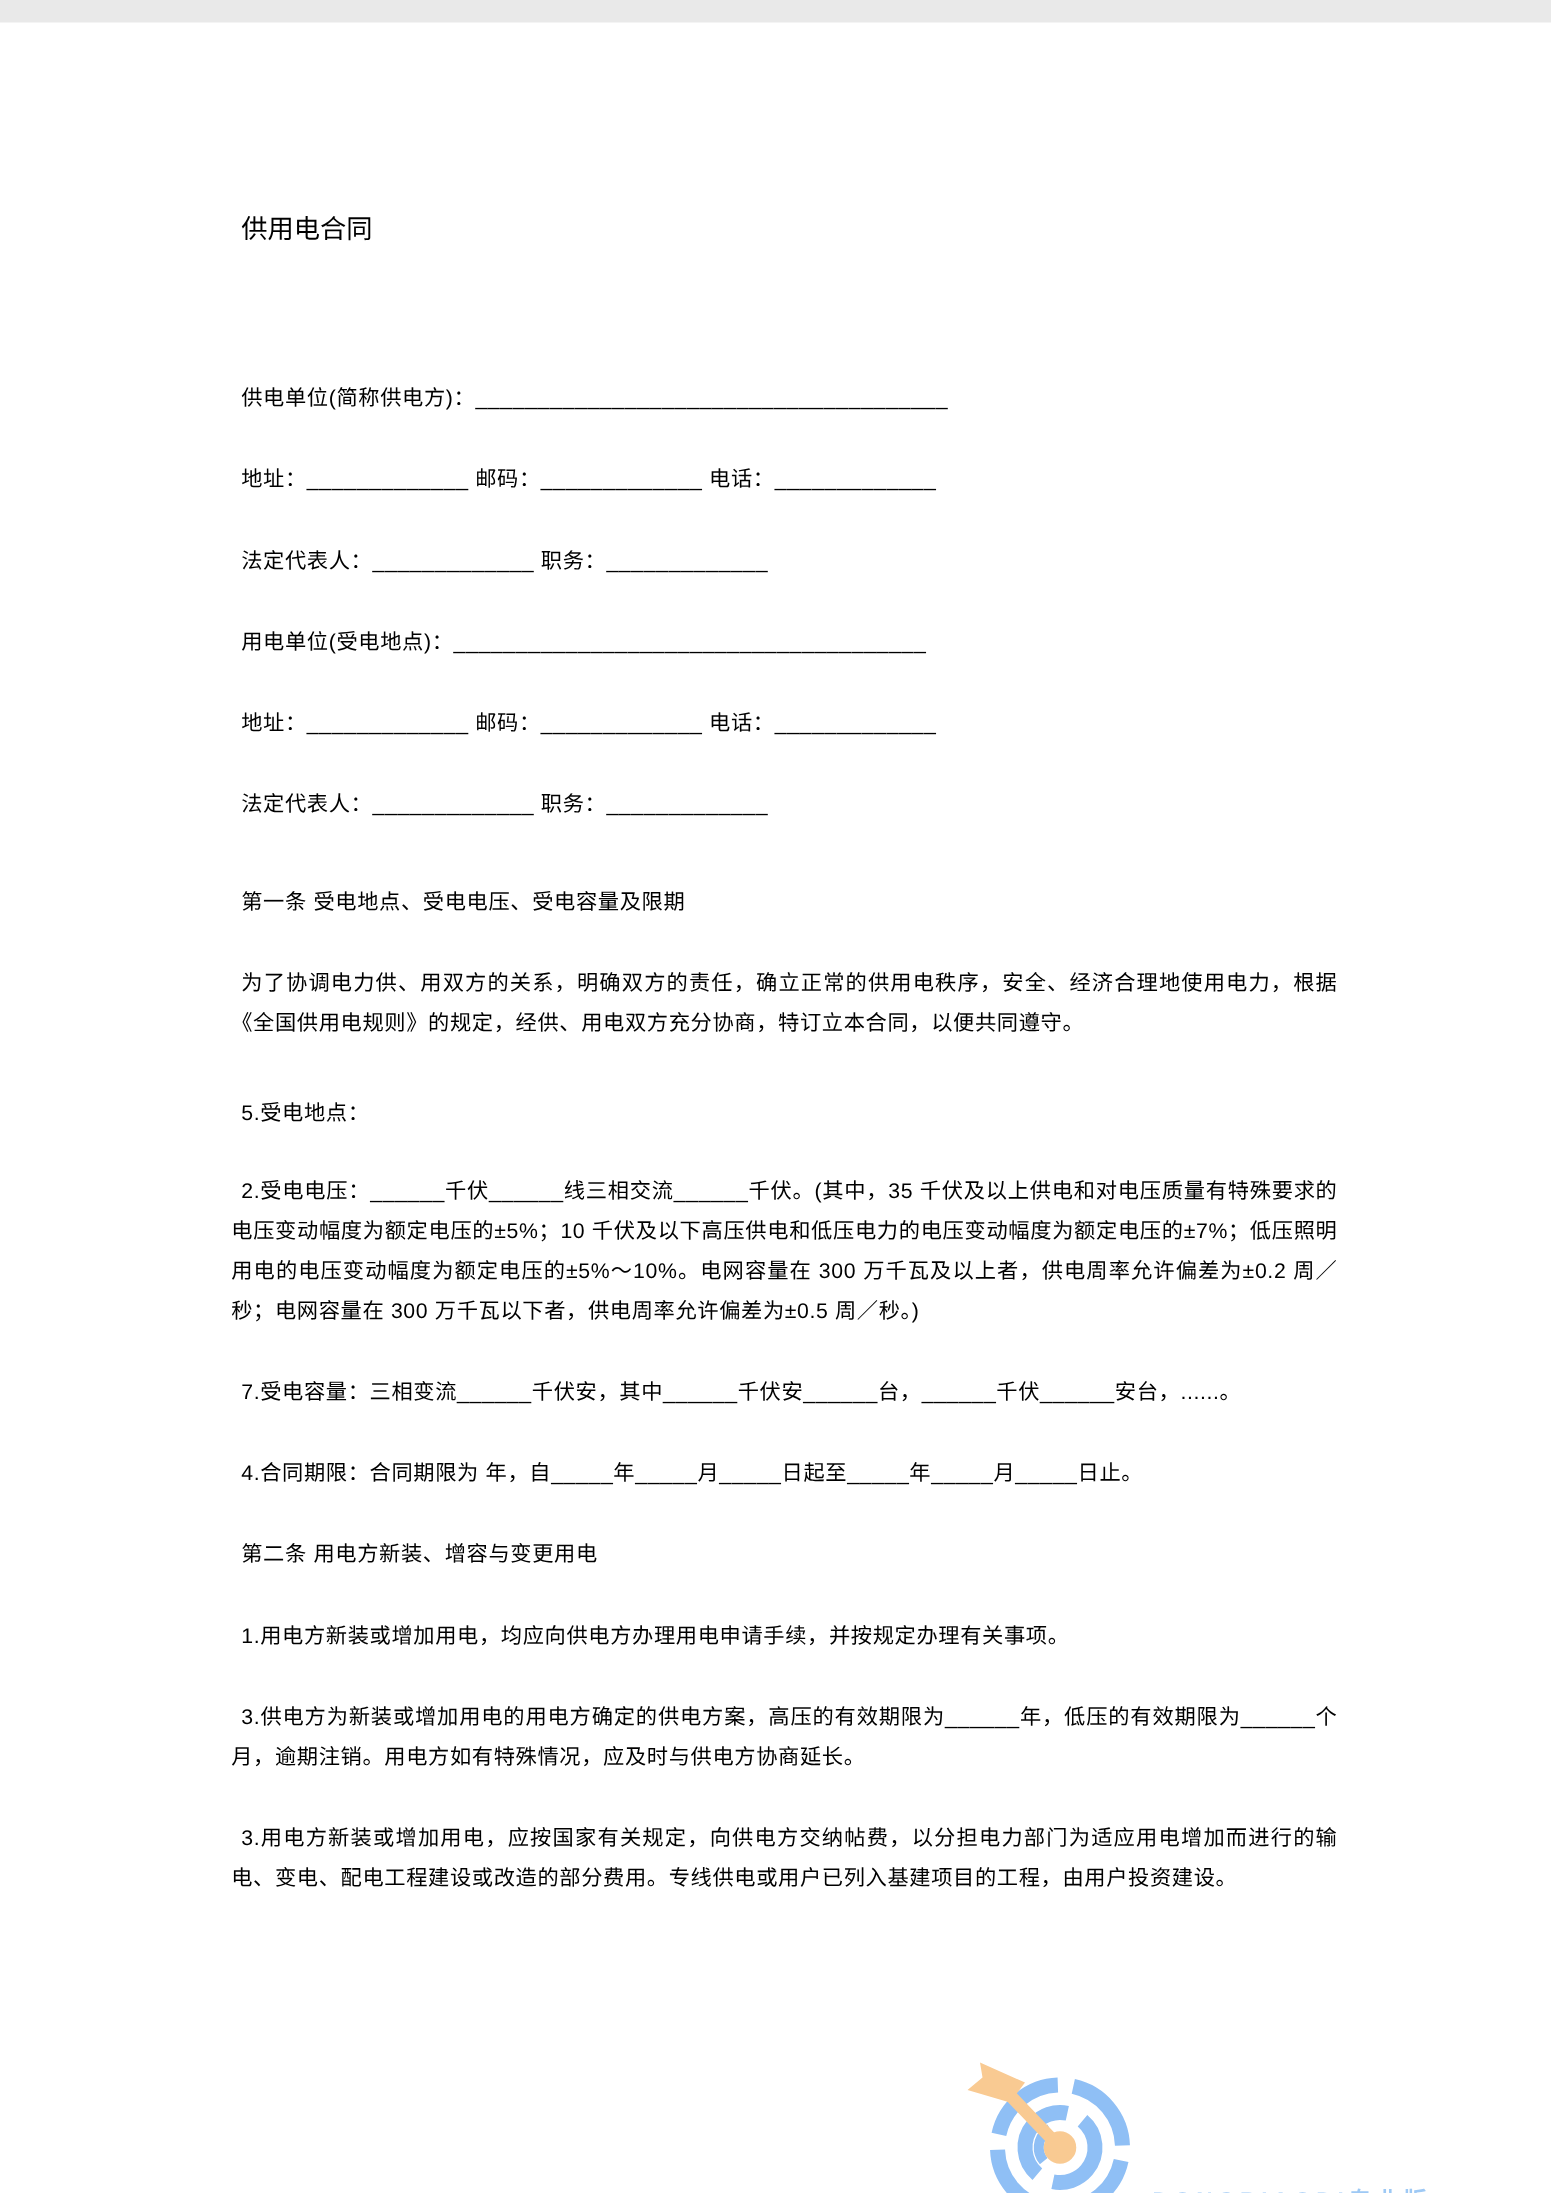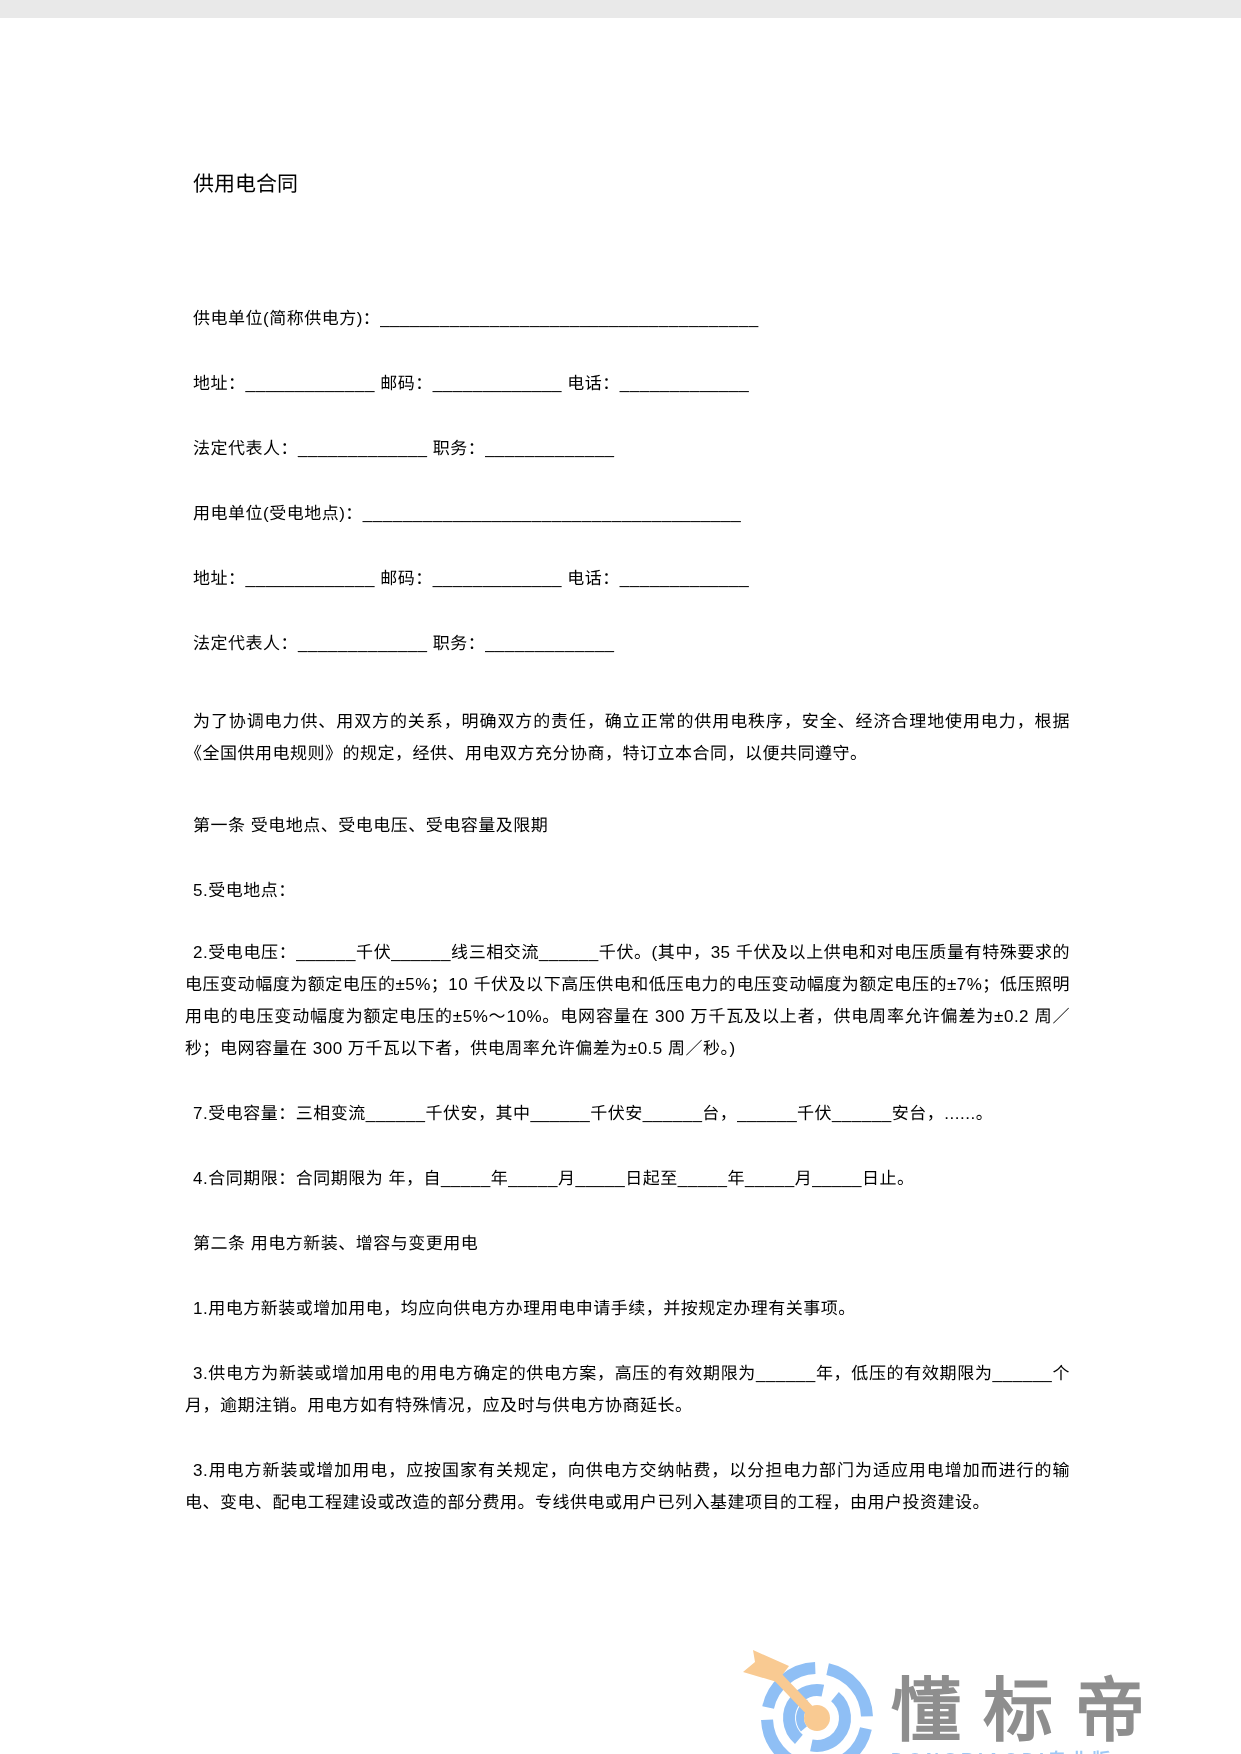--- a/index.html
+++ b/index.html
@@ -59,41 +59,40 @@
 
   <h1 class="doc-title">供用电合同</h1>
 
   <p class="block">供电单位(简称供电方)：______________________________________</p>
   <p class="block">地址：_____________ 邮码：_____________ 电话：_____________</p>
   <p class="block">法定代表人：_____________ 职务：_____________</p>
   <p class="block">用电单位(受电地点)：______________________________________</p>
   <p class="block">地址：_____________ 邮码：_____________ 电话：_____________</p>
   <p class="block gap-lg">法定代表人：_____________ 职务：_____________</p>
 
+  <p class="block heading">第一条 受电地点、受电电压、受电容量及限期</p>
+
   <p class="block gap-md">为了协调电力供、用双方的关系，明确双方的责任，确立正常的供用电秩序，安全、经济合理地使用电力，根据《全国供用电规则》的规定，经供、用电双方充分协商，特订立本合同，以便共同遵守。</p>
-
-  <p class="block heading">第一条 受电地点、受电电压、受电容量及限期</p>
   <p class="block gap-sm">5.受电地点：</p>
   <p class="block">2.受电电压：______千伏______线三相交流______千伏。(其中，35 千伏及以上供电和对电压质量有特殊要求的电压变动幅度为额定电压的±5%；10 千伏及以下高压供电和低压电力的电压变动幅度为额定电压的±7%；低压照明用电的电压变动幅度为额定电压的±5%～10%。电网容量在 300 万千瓦及以上者，供电周率允许偏差为±0.2 周／秒；电网容量在 300 万千瓦以下者，供电周率允许偏差为±0.5 周／秒。)</p>
   <p class="block">7.受电容量：三相变流______千伏安，其中______千伏安______台，______千伏______安台，......。</p>
   <p class="block">4.合同期限：合同期限为 年，自_____年_____月_____日起至_____年_____月_____日止。</p>
 
   <p class="block heading">第二条 用电方新装、增容与变更用电</p>
   <p class="block">1.用电方新装或增加用电，均应向供电方办理用电申请手续，并按规定办理有关事项。</p>
   <p class="block">3.供电方为新装或增加用电的用电方确定的供电方案，高压的有效期限为______年，低压的有效期限为______个月，逾期注销。用电方如有特殊情况，应及时与供电方协商延长。</p>
   <p class="block">3.用电方新装或增加用电，应按国家有关规定，向供电方交纳帖费，以分担电力部门为适应用电增加而进行的输电、变电、配电工程建设或改造的部分费用。专线供电或用户已列入基建项目的工程，由用户投资建设。</p>
 
   <div class="watermark">
     <svg class="wm-icon" viewBox="0 0 152 126" xmlns="http://www.w3.org/2000/svg" aria-hidden="true">
       <circle class="wm-ring" cx="82" cy="72" r="50" stroke-width="12" stroke-dasharray="66 12.5" transform="rotate(12 82 72)"></circle>
       <circle class="wm-ring" cx="82" cy="72" r="28" stroke-width="12" stroke-dasharray="74 14" transform="rotate(-50 82 72)"></circle>
       <circle class="wm-ring" cx="82" cy="72" r="17" stroke-width="8" stroke-dasharray="30 76.8" transform="rotate(140 82 72)"></circle>
       <line class="wm-shaft" x1="38" y1="26" x2="82" y2="72" stroke-width="10" stroke-linecap="round"></line>
       <path class="wm-orange" d="M18 4 L54 20 L42 36 L8 26 L20 16 Z"></path>
       <circle class="wm-orange" cx="82" cy="72" r="13"></circle>
     </svg>
     <div class="wm-text">
-      <div class="wm-brand">懂标帝</div>
       <div class="wm-sub">DONGBIAODI专业版</div>
     </div>
   </div>
 
 </div>
 
 </body></html>

